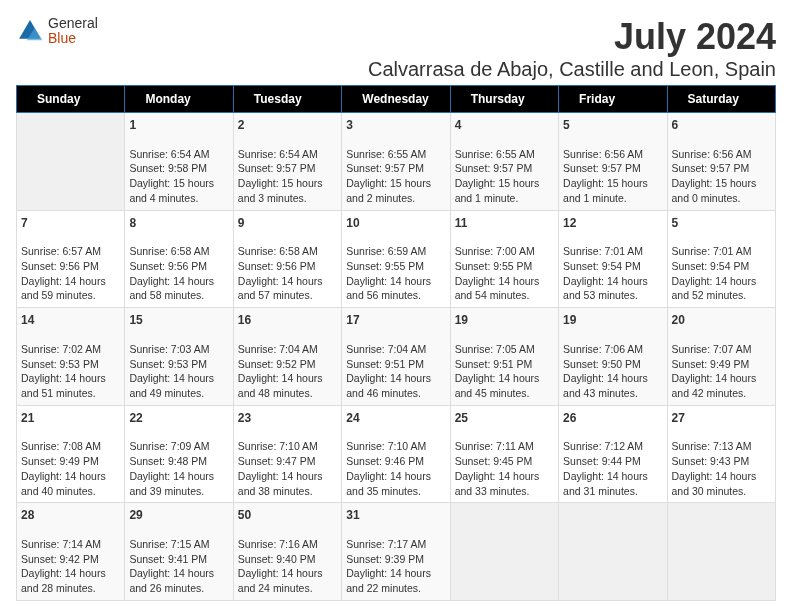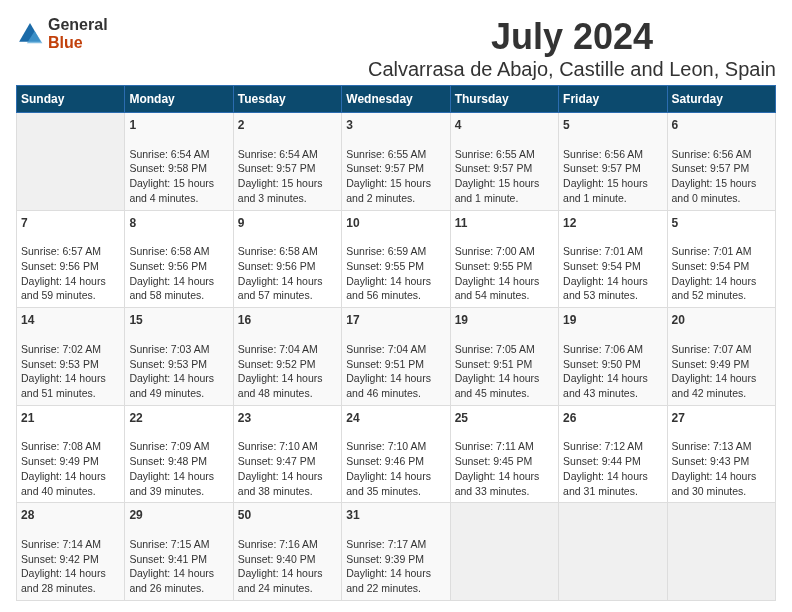--- a/index.html
+++ b/index.html
@@ -15,52 +15,52 @@
       justify-content: space-between;
       align-items: flex-start;
       margin-bottom: 4px;
     }
     .logo {
       display: flex;
       align-items: center;
       gap: 4px;
     }
     .logo-text {
-      font-size: 16px;
-      font-weight: bold;
+      font-size: 14px;
+      font-weight: normal;
       line-height: 1.1;
     }
     .logo-general { color: #333; }
     .logo-blue { color: #c2410c; }
     .logo-icon {
       width: 28px;
       height: 28px;
     }
     .title-block {
-      text-align: center;
+      text-align: right;
     }
     .month-title {
       font-size: 36px;
       font-weight: bold;
       color: #333;
     }
     .location {
       font-size: 20px;
       color: #333;
       font-weight: 500;
     }
     table {
       width: 100%;
       border-collapse: collapse;
       font-size: 11px;
     }
     thead tr th {
-      background-color: #0c4a6e;
+      background-color: #000000;
       color: #fff;
-      padding: 6px 4px;
+      padding: 6px 20px;
       text-align: left;
       font-size: 12px;
       border: 1px solid #2b6cb0;
     }
     tbody tr {
       border-bottom: 1px solid #ccc;
     }
     tbody tr td {
       padding: 4px 4px;
       vertical-align: top;

